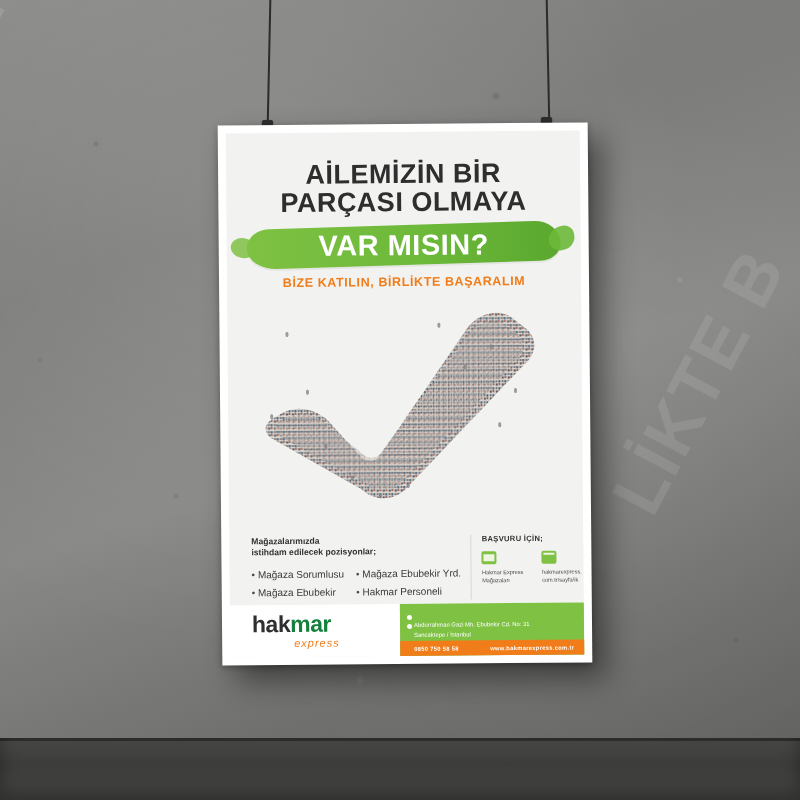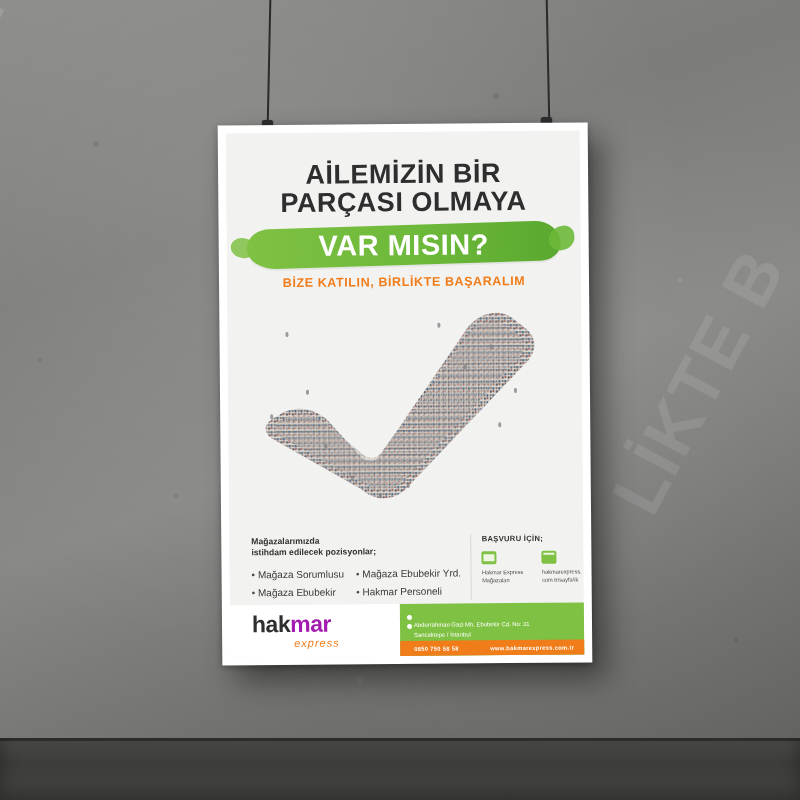--- a/index.html
+++ b/index.html
@@ -131,21 +131,21 @@
       repeating-linear-gradient(90deg,#222 0 2px,#fff 2px 4px);
       background-blend-mode:multiply;border:2px solid #fff;margin-left:auto;}
 
   
   .footer{display:flex;align-items:stretch;height:52px;}
   .brand{
     flex:0 0 148px;background:#ffffff;display:flex;flex-direction:column;
     justify-content:center;padding-left:22px;
   }
   .brand .hak{font-size:23px;font-weight:bold;color:#2f2f2f;letter-spacing:-.5px;line-height:1;}
-  .brand .hak .g{color:#a21caf;}
+  .brand .hak .g{color:#15803d;}
   .brand .exp{font-size:11px;color:#f07d1a;font-style:italic;letter-spacing:1px;margin-top:1px;margin-left:42px;}
   .contact{flex:1;background:#7fc143;position:relative;display:flex;flex-direction:column;justify-content:center;padding-left:14px;}
   .contact .addr{font-size:5.9px;color:#ffffff;line-height:1.7;}
   .pins{position:absolute;left:7px;top:11px;}
   .pin{width:5px;height:5px;border-radius:50%;background:#fff;margin-bottom:4px;}
   .phoneline{
     position:absolute;left:0;right:0;bottom:0;height:15px;background:#f07d1a;
     display:flex;align-items:center;justify-content:space-between;padding:0 10px 0 14px;
   }
   .phoneline span{font-size:5.8px;color:#fff;font-weight:bold;letter-spacing:.3px;}

